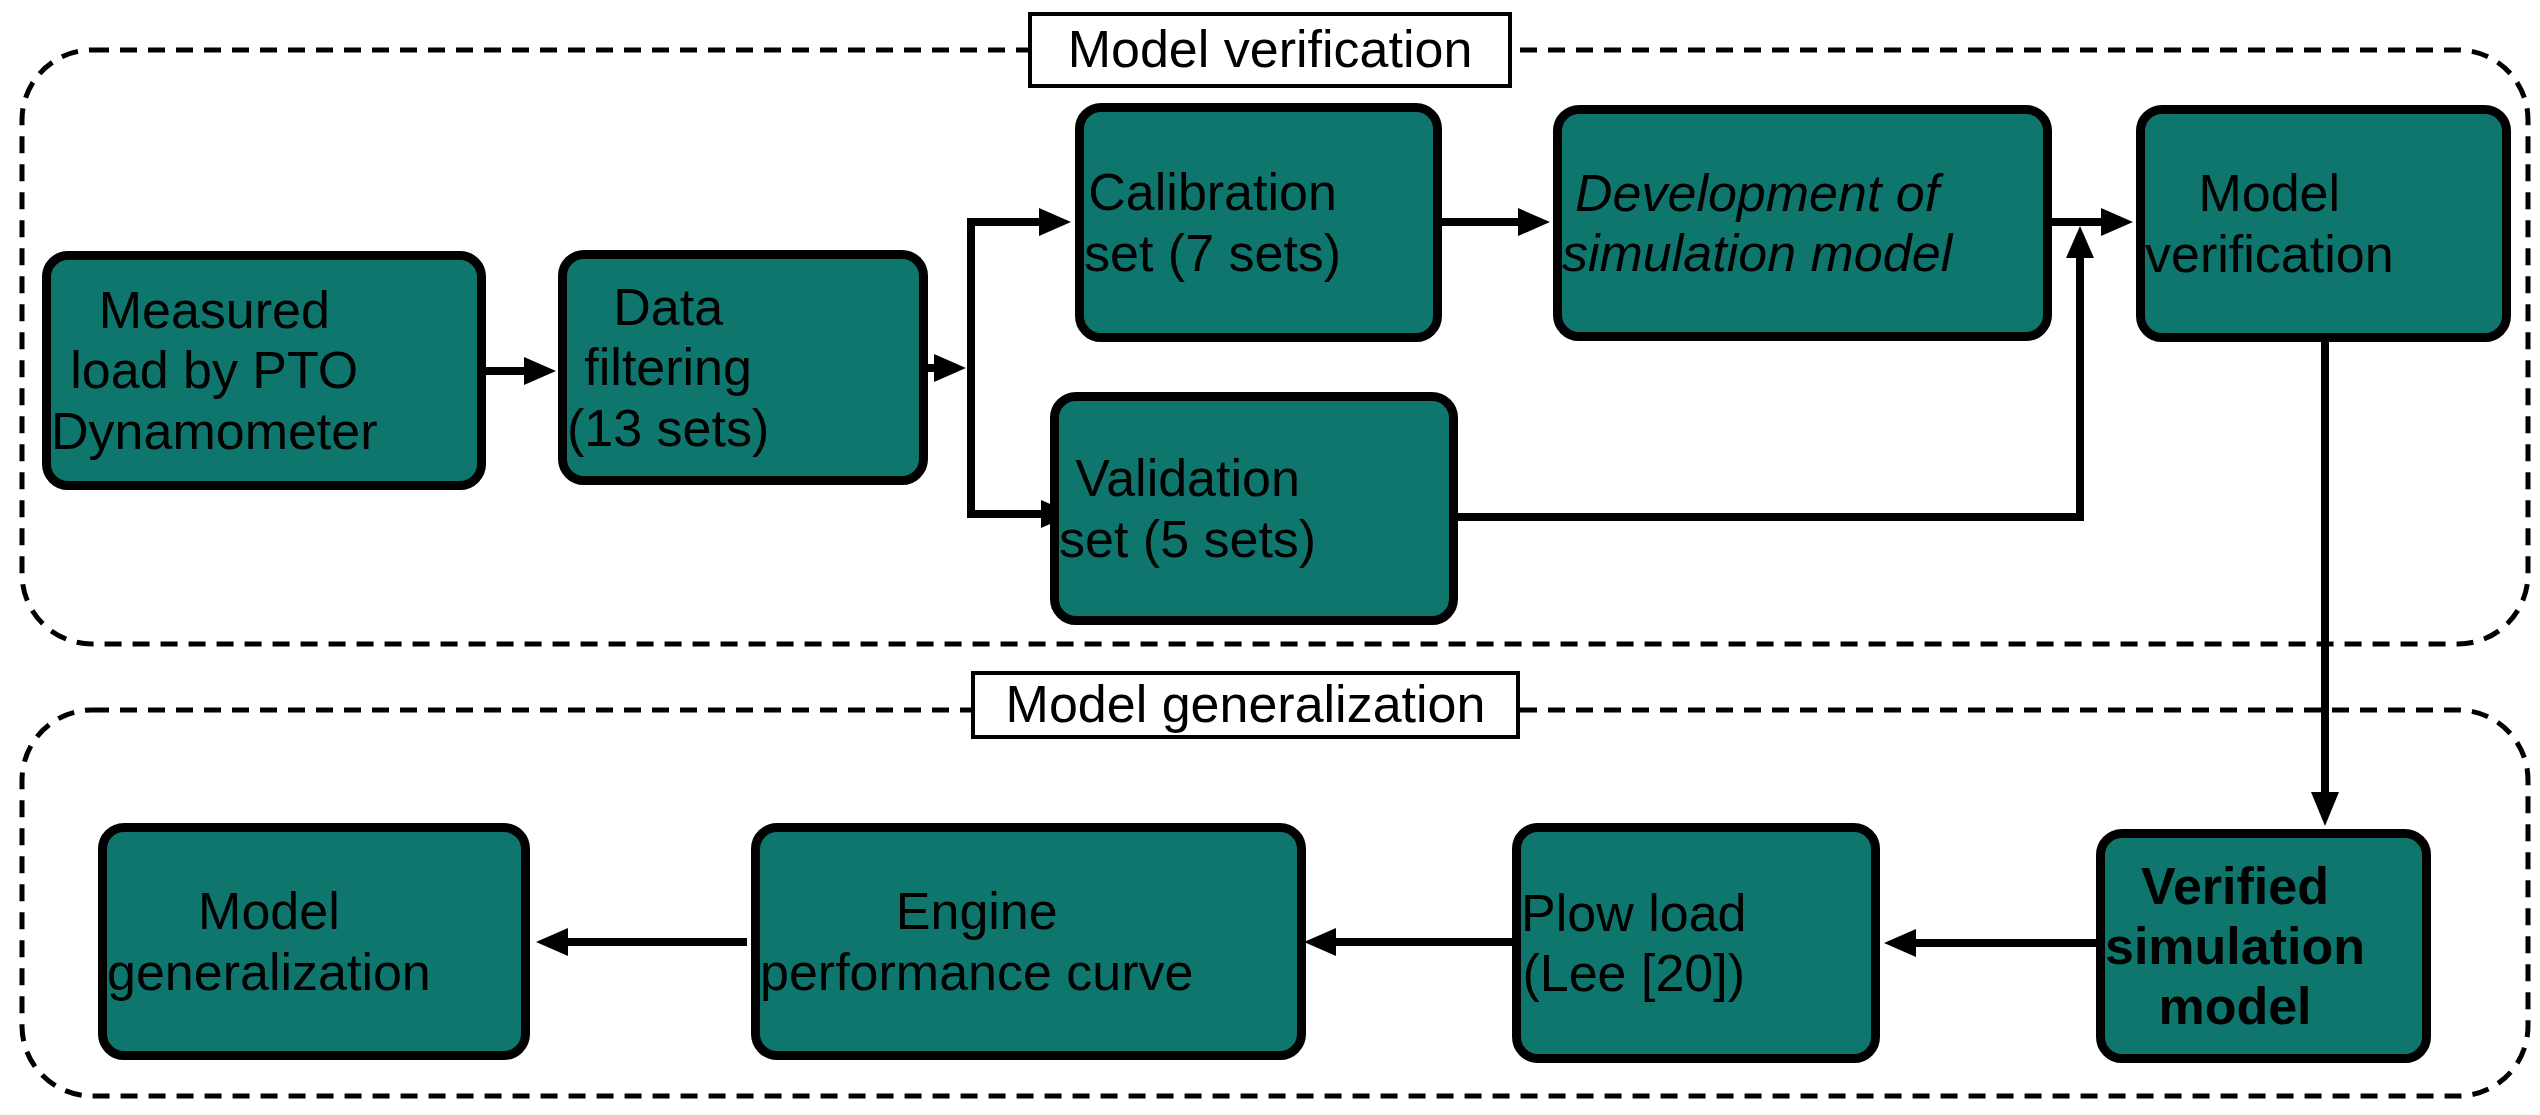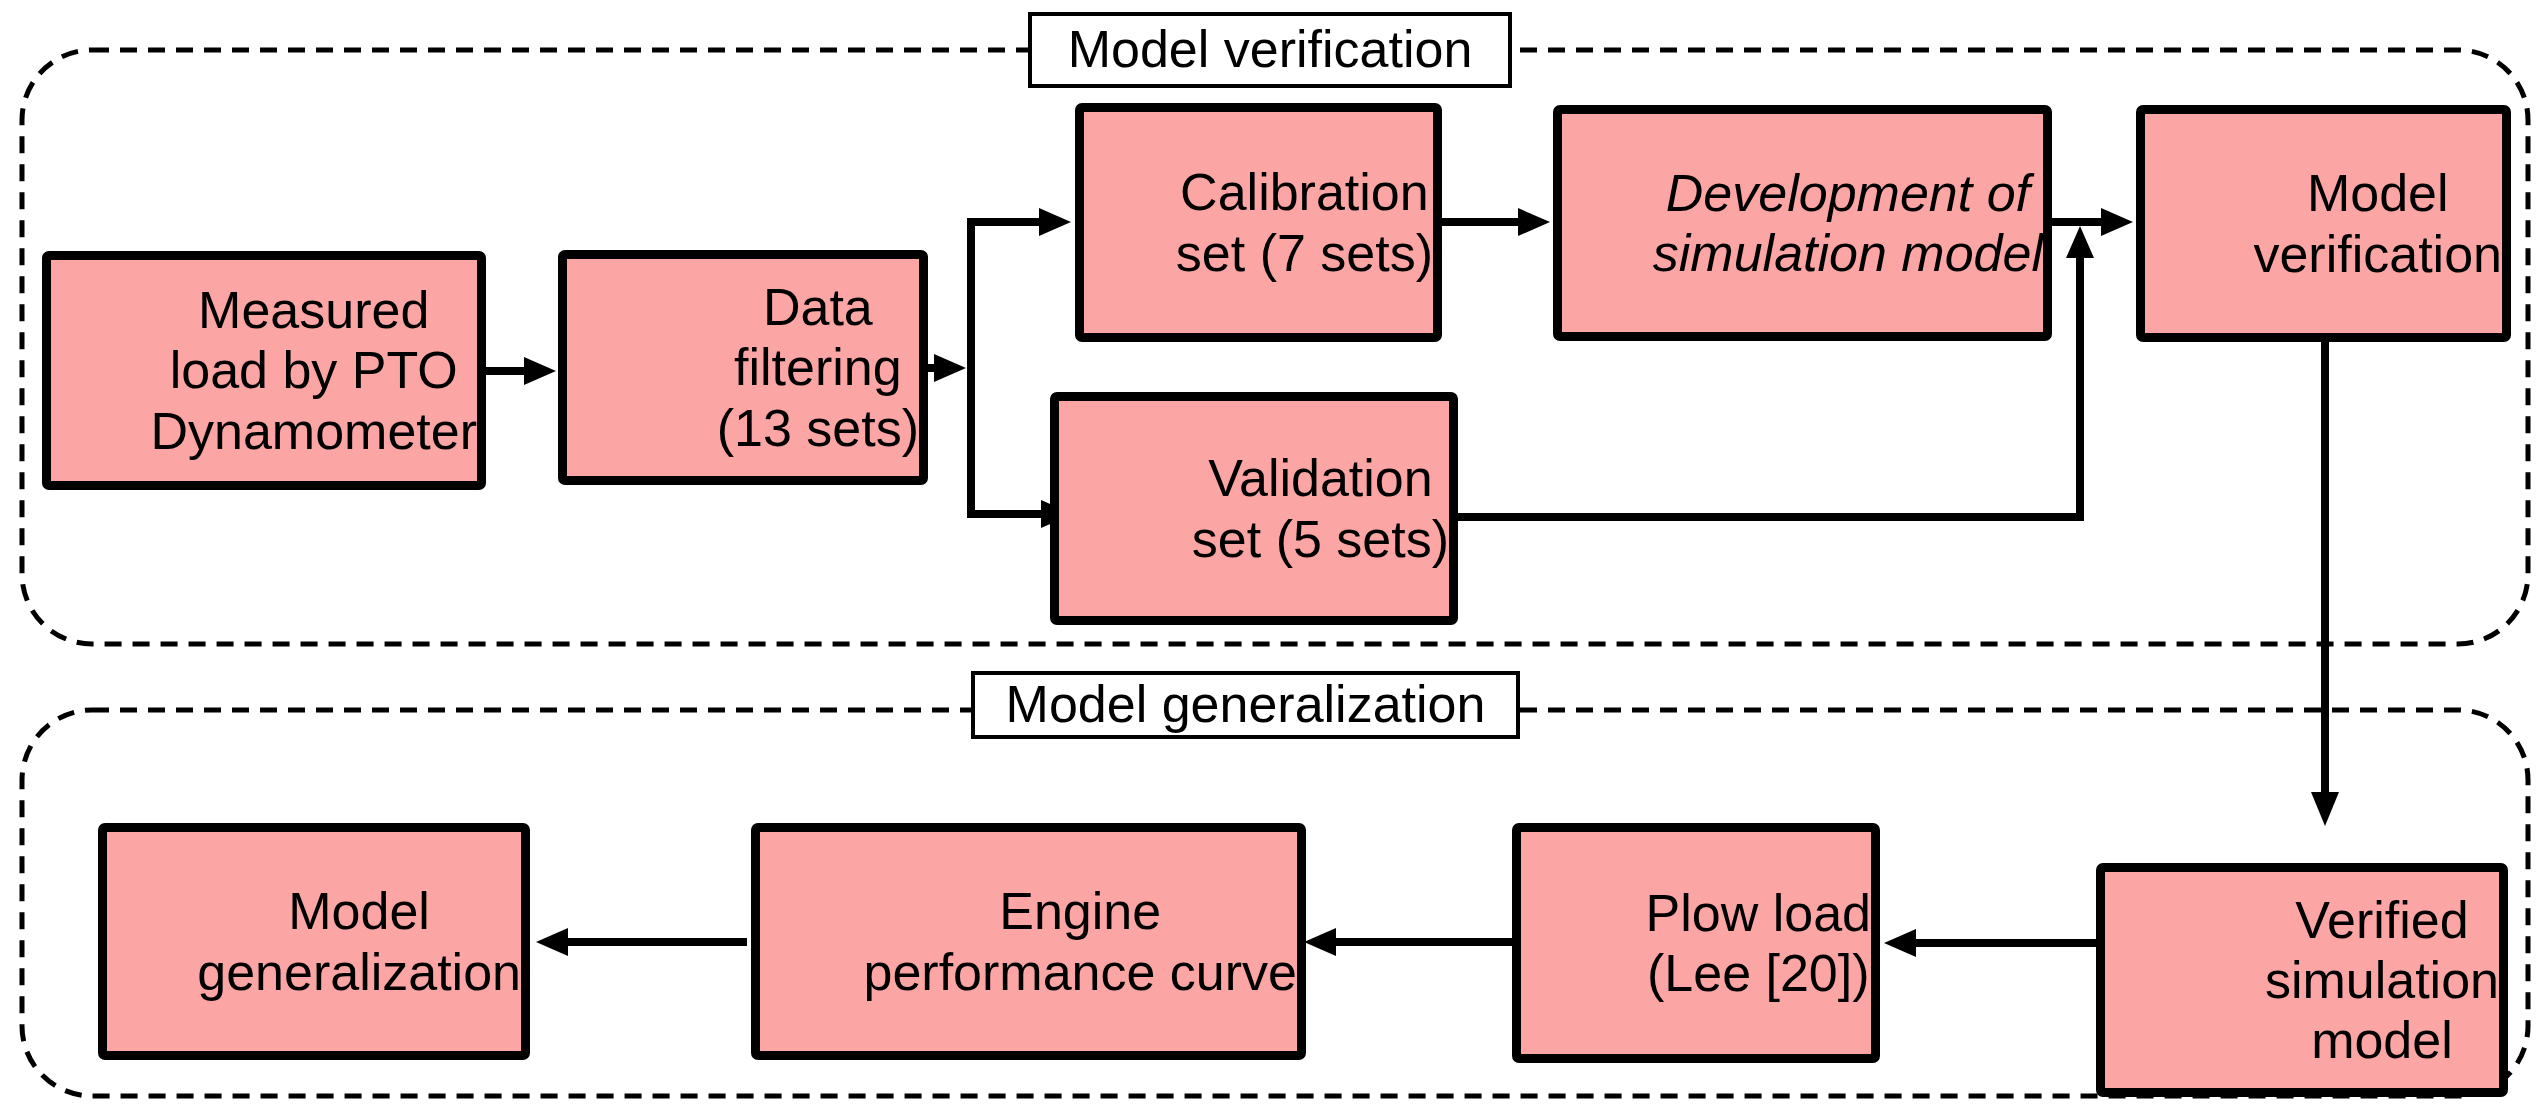--- a/index.html
+++ b/index.html
@@ -19,26 +19,26 @@
   .connector-layer {
     position: absolute;
     left: 0;
     top: 0;
     z-index: 1;
   }
   .node {
     position: absolute;
     z-index: 2;
     box-sizing: border-box;
-    background: #fca5a5;
+    background: #0f766e;
     border: 9px solid #000000;
-    border-radius: 7px;
+    border-radius: 26px;
     display: flex;
     align-items: center;
-    justify-content: flex-end;
+    justify-content: flex-start;
   }
   .node .node-label {
     white-space: pre-line;
     text-align: center;
     font-size: 52px;
     line-height: 1.16;
     color: #000000;
   }
   .section-label {
     position: absolute;
@@ -157,21 +157,21 @@
   <div class="node" style="left:1553px; top:105px; width:499px; height:236px;font-style:italic;">
     <span class="node-label">Development of
 simulation model</span>
   </div>
 
   <div class="node" style="left:2136px; top:105px; width:375px; height:237px;">
     <span class="node-label">Model
 verification</span>
   </div>
 
-  <div class="node" style="left:2096px; top:863px; width:412px; height:234px;">
+  <div class="node" style="left:2096px; top:829px; width:335px; height:234px;font-weight:bold;">
     <span class="node-label">Verified
 simulation
 model</span>
   </div>
 
   <div class="node" style="left:1512px; top:823px; width:368px; height:240px;">
     <span class="node-label">Plow load
 (Lee [20])</span>
   </div>
 

